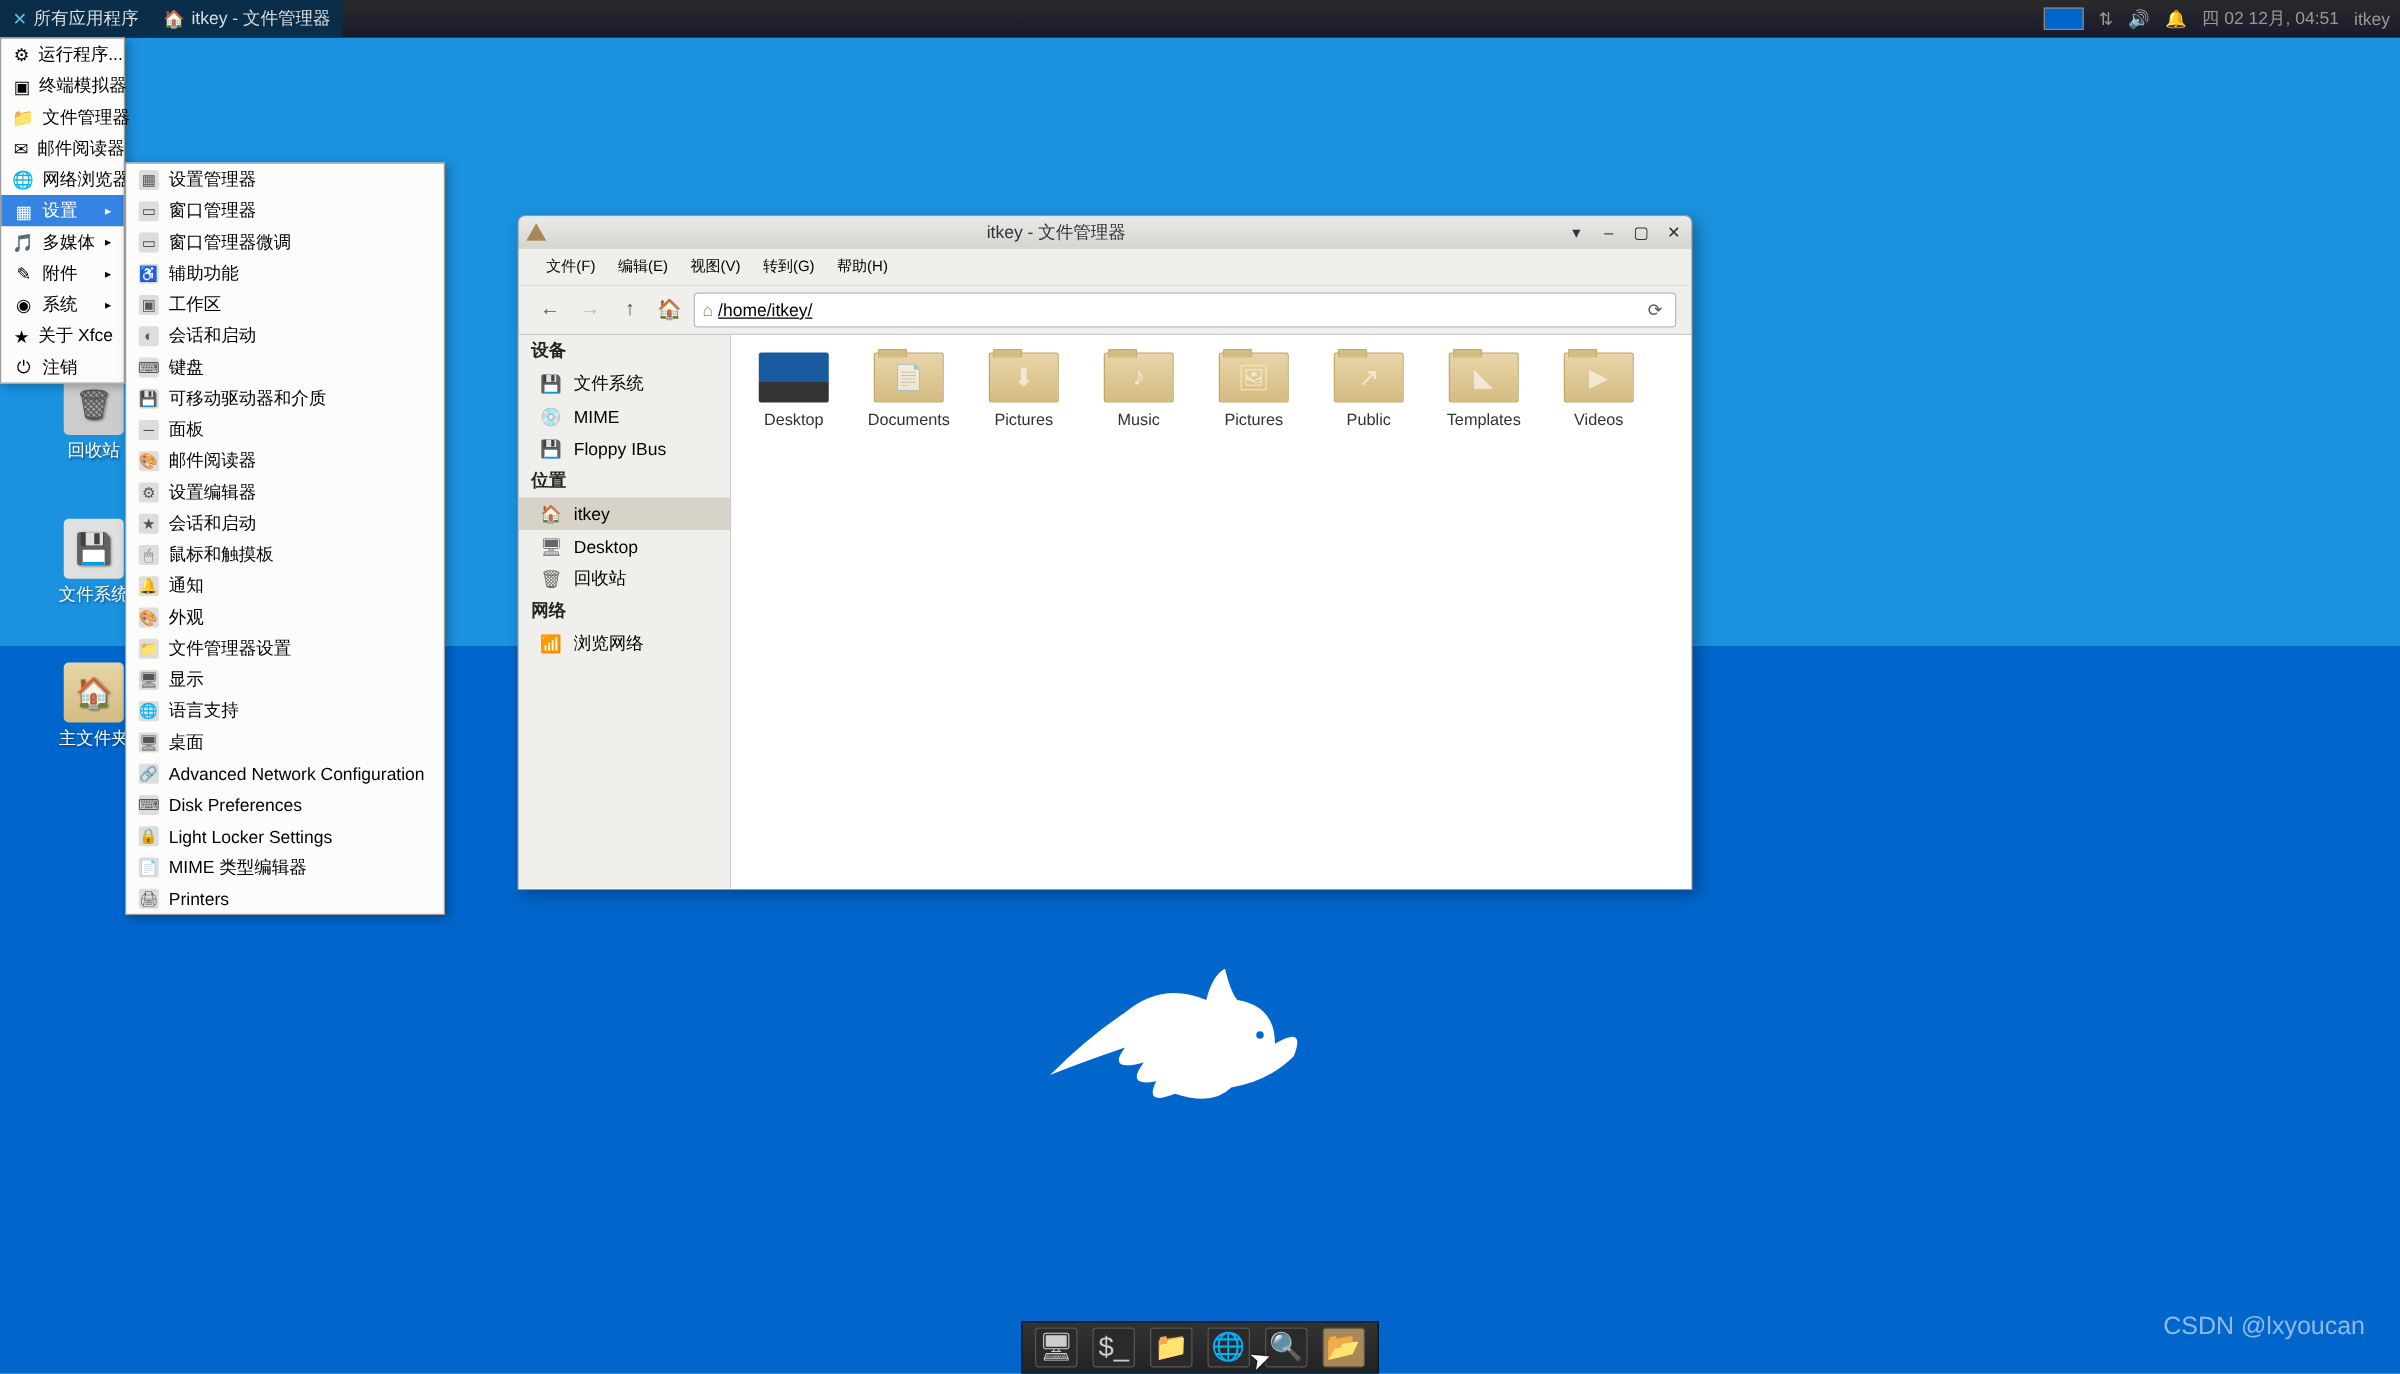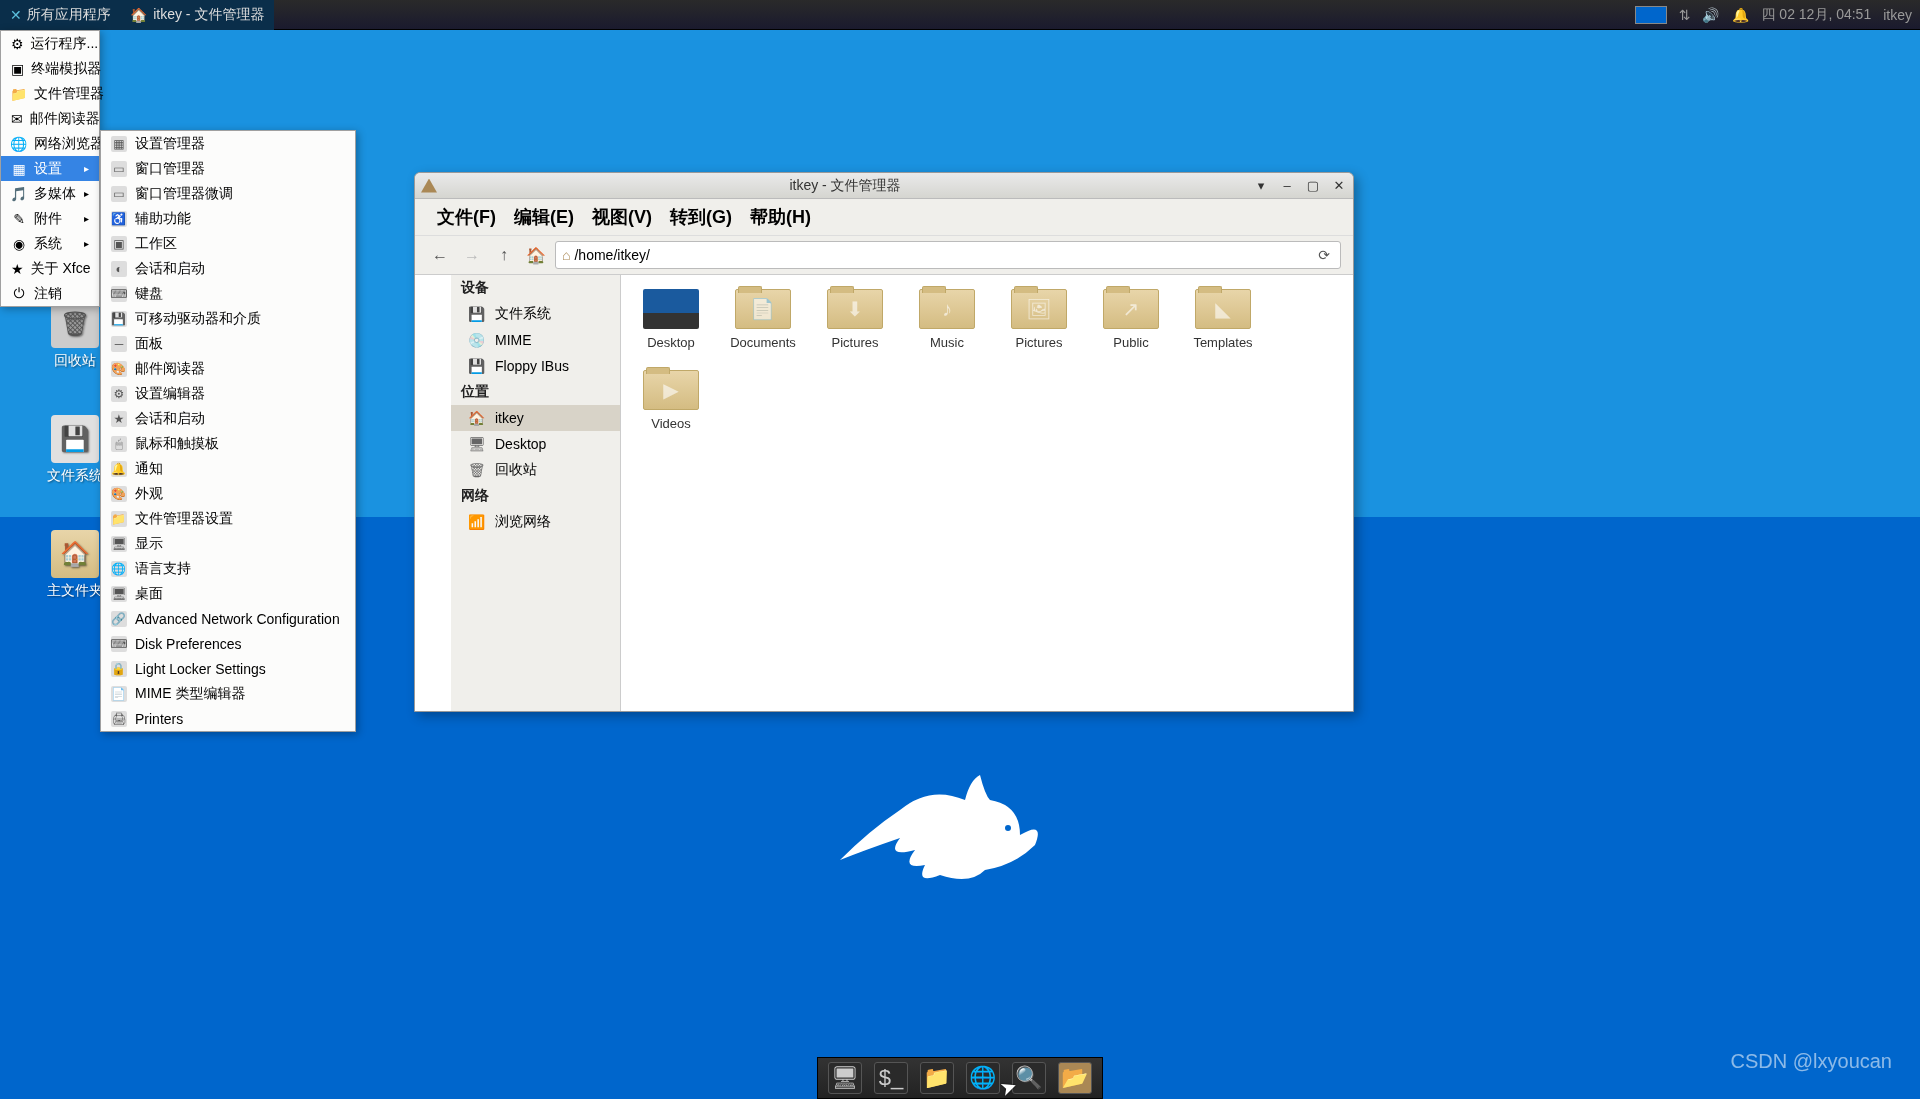--- a/index.html
+++ b/index.html
@@ -30,29 +30,29 @@
 
   
   .window { position: absolute; top: 172px; left: 414px; width: 940px; height: 540px; background: #f0efeb; border: 1px solid #999; box-shadow: 4px 4px 12px rgba(0,0,0,0.3); border-radius: 6px 6px 0 0; display: flex; flex-direction: column; font-size: 14px; }
   .titlebar { height: 26px; background: linear-gradient(to bottom, #eaeaea, #d5d5d0); border-bottom: 1px solid #bbb; display: flex; align-items: center; padding: 0 6px; border-radius: 6px 6px 0 0; }
   .titlebar .ticon { width: 16px; height: 14px; background: #a85; clip-path: polygon(50% 0, 0 100%, 100% 100%); }
   .titlebar .title { flex: 1; text-align: center; color: #333; font-size: 14px; }
   .titlebar .winbtns { display: flex; gap: 10px; color: #333; font-size: 13px; }
   .titlebar .winbtns span { width: 16px; text-align: center; cursor: pointer; }
 
   .menubar { display: flex; gap: 2px; padding: 3px 14px; background: #f0efeb; border-bottom: 1px solid #ddd; }
-  .menubar span { padding: 3px 8px; cursor: pointer; font-size: 18px; font-weight: bold; }
+  .menubar span { padding: 3px 8px; cursor: pointer; font-size: 12px; }
 
   .toolbar { display: flex; align-items: center; padding: 5px 12px; gap: 6px; background: #f0efeb; border-bottom: 1px solid #ccc; }
   .toolbar .nav-btn { width: 26px; height: 26px; display: flex; align-items: center; justify-content: center; cursor: pointer; color: #555; font-size: 16px; border-radius: 3px; }
   .toolbar .addr { flex: 1; background: #fff; border: 1px solid #bbb; height: 28px; display: flex; align-items: center; padding: 0 6px; border-radius: 3px; gap: 4px; }
-  .toolbar .addr input { flex: 1; border: none; outline: none; font-size: 14px; }
+  .toolbar .addr input { flex: 1; border: none; outline: none; font-size: 14px; text-decoration: underline; }
   .toolbar .reload { cursor: pointer; color: #555; padding: 0 4px; }
 
-  .fm-body { flex: 1; display: flex; background: #fff; overflow: hidden; padding-left: 36px; }
+  .fm-body { flex: 1; display: flex; background: #fff; overflow: hidden; }
   .sidebar { width: 170px; background: #f0efeb; border-right: 1px solid #ccc; overflow-y: auto; font-size: 14px; }
   .sidebar .section-hdr { padding: 4px 10px; font-weight: bold; color: #222; }
   .sidebar .side-item { padding: 3px 10px 3px 16px; display: flex; align-items: center; gap: 8px; cursor: pointer; }
   .sidebar .side-item.active { background: #d8d3c8; }
   .sidebar .si-icon { width: 20px; height: 20px; display: flex; align-items: center; justify-content: center; font-size: 14px; color: #666; }
 
   .file-grid { flex: 1; padding: 14px; background: #fff; display: flex; flex-wrap: wrap; gap: 20px; align-content: flex-start; }
   .file-item { width: 72px; text-align: center; cursor: pointer; }
   .file-item .fic { width: 56px; height: 40px; margin: 0 auto 6px; border-radius: 2px; display: flex; align-items: center; justify-content: center; font-size: 22px; position: relative; }
   .file-item .fic.desktop-glyph { background: linear-gradient(to bottom, #1a5a9e 60%, #333 60%); }

